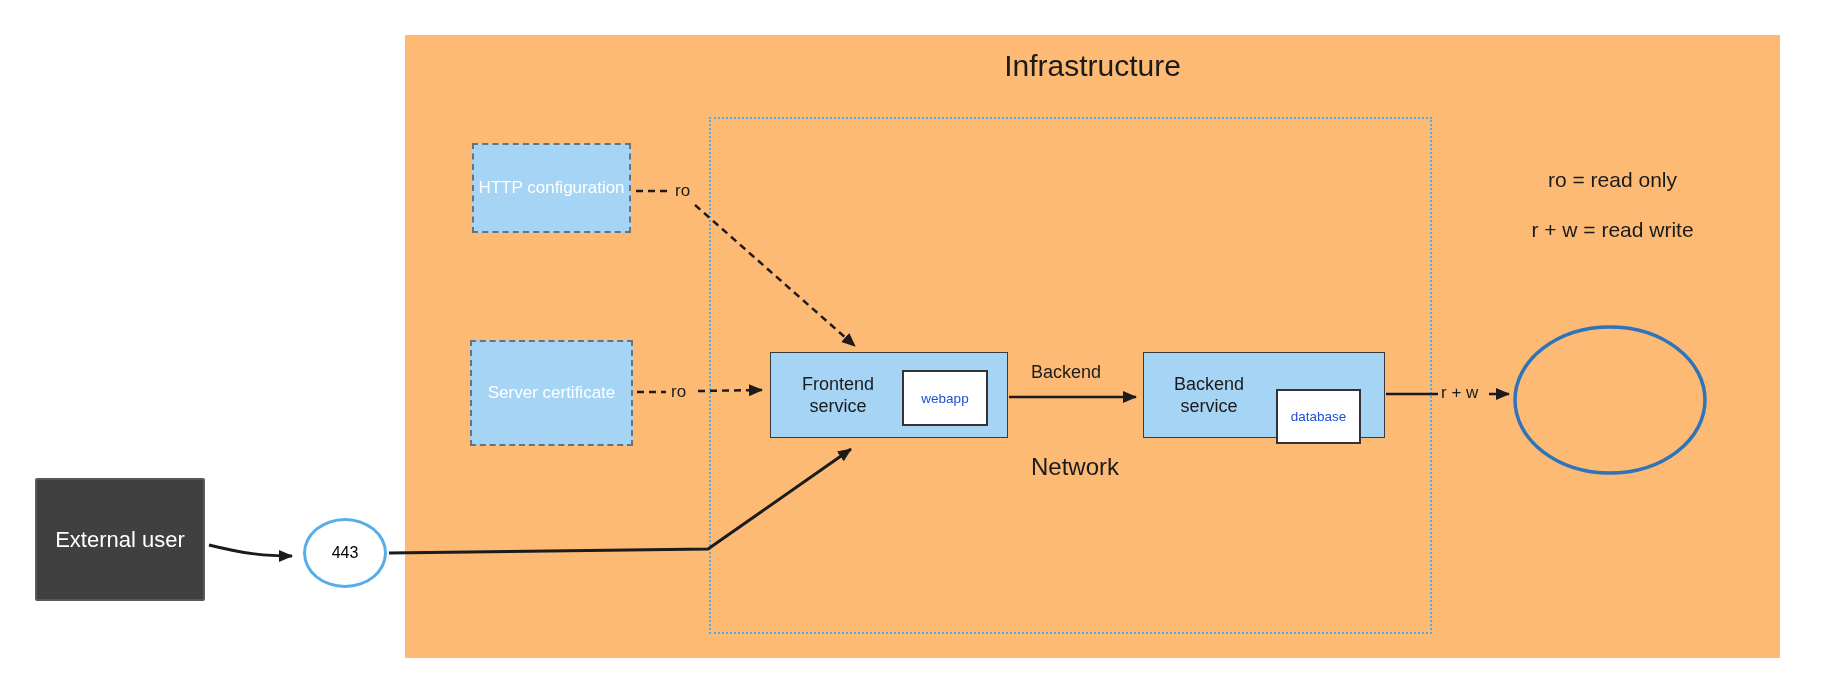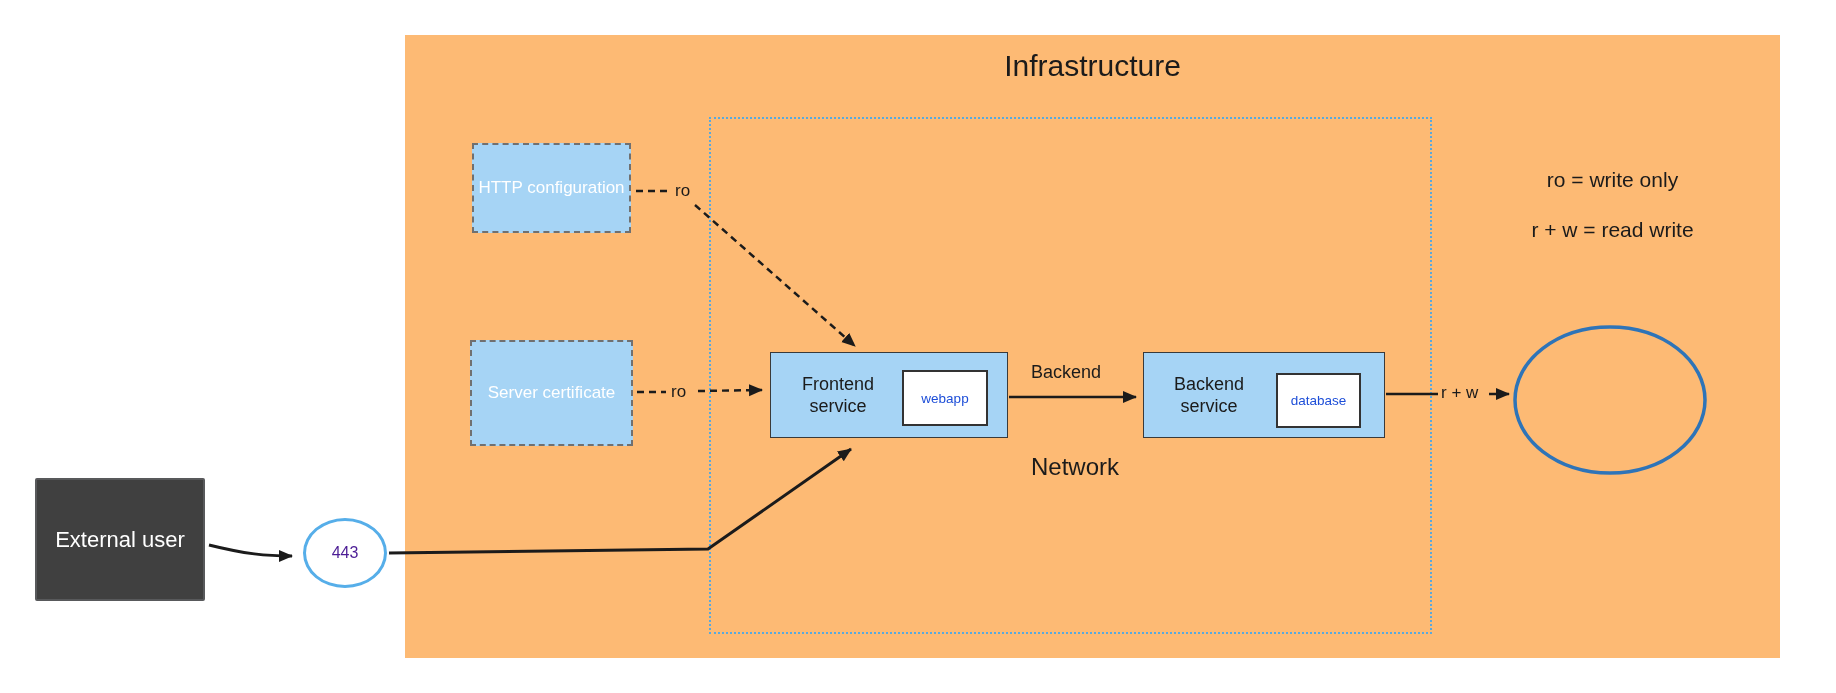--- a/index.html
+++ b/index.html
@@ -16,35 +16,35 @@
 
   
   svg.wires{position:absolute;left:0;top:0;z-index:2;}
 
   
   .node{position:absolute;display:flex;align-items:center;justify-content:center;
         text-align:center;z-index:3;box-sizing:border-box;}
   .n-user{left:35px;top:478px;width:170px;height:123px;background:#404040;
         border:2px solid #58595b;border-radius:2px;color:#ffffff;font-size:22px;}
   .n-port{left:303px;top:518px;width:84px;height:70px;background:#ffffff;
-        border:3px solid #56aee9;border-radius:50%;font-size:16px;color:#4c1d95;}
+        border:3px solid #56aee9;border-radius:50%;font-size:16px;color:#000000;}
   .n-dashed{background:#a6d4f5;border:2px dashed #707070;color:#ffffff;font-size:17px;}
   .n-http{left:472px;top:143px;width:159px;height:90px;}
   .n-cert{left:470px;top:340px;width:163px;height:106px;}
   .n-service{background:#a6d4f5;border:1.5px solid #3a3a3a;}
   .n-frontend{left:770px;top:352px;width:238px;height:86px;}
   .n-backend{left:1143px;top:352px;width:242px;height:86px;}
   .svc-label{position:absolute;left:0;top:0;height:100%;display:flex;align-items:center;
         justify-content:center;font-size:18px;line-height:1.25;color:#1b1b1b;}
   .n-frontend .svc-label{width:134px;}
   .n-backend .svc-label{width:130px;}
   .inner-white{position:absolute;background:#ffffff;border:2px solid #333333;
         display:flex;align-items:center;justify-content:center;font-size:13.5px;color:#1d4ed8;}
   .iw-webapp{left:131px;top:17px;width:82px;height:52px;}
-  .iw-db{left:132px;top:20px;width:81px;height:51px;}
+  .iw-db{left:132px;top:36px;width:81px;height:51px;}
   .vol-label{position:absolute;left:1535px;top:373px;width:150px;text-align:center;
         font-size:21px;line-height:1.25;z-index:3;}
 
   
   .elabel{position:absolute;z-index:3;font-size:17px;color:#1b1b1b;}
   .el-ro-http{left:675px;top:181px;}
   .el-ro-cert{left:671px;top:382px;}
   .el-bn1{left:1031px;top:362px;width:80px;text-align:left;font-size:18px;}
   .el-bn2{left:1031px;top:407px;width:80px;text-align:center;font-size:24px;margin-top:46px;}
   .el-rw{left:1441px;top:383px;}
@@ -119,17 +119,17 @@
   </div>
 
 
   <div class="elabel el-ro-http">ro</div>
   <div class="elabel el-ro-cert">ro</div>
   <div class="elabel el-bn1">Backend</div>
   <div class="elabel el-bn2">Network</div>
   <div class="elabel el-rw">r + w</div>
 
   <div class="legend">
-    <div class="lg1">ro = write only</div>
+    <div class="lg1">ro = read only</div>
     <div class="lg2">r + w = read write</div>
   </div>
 
 </div>
 
 </body></html>

